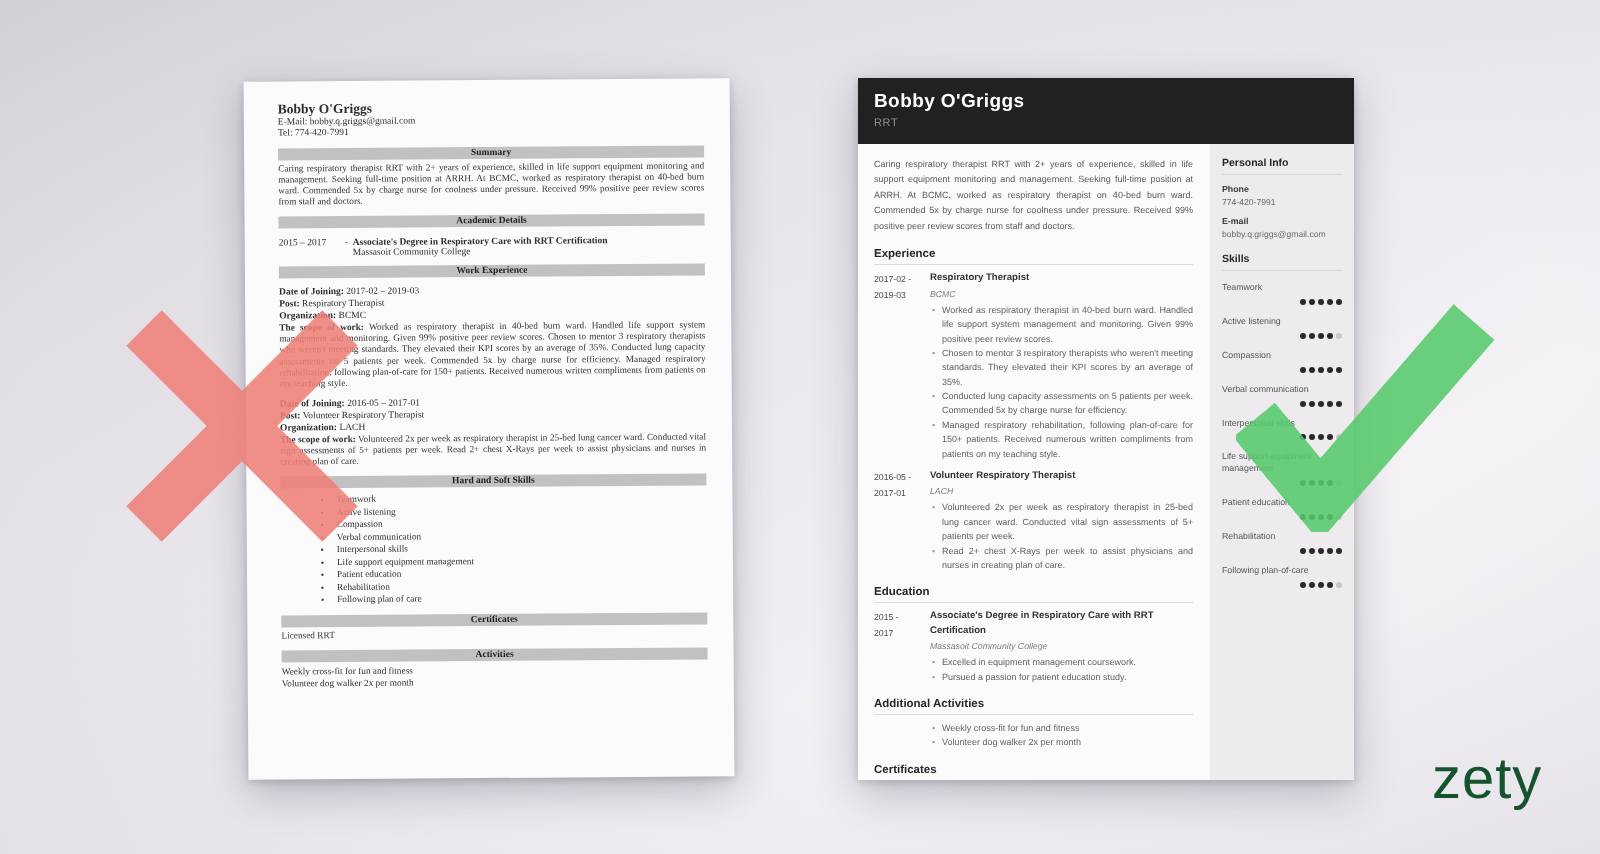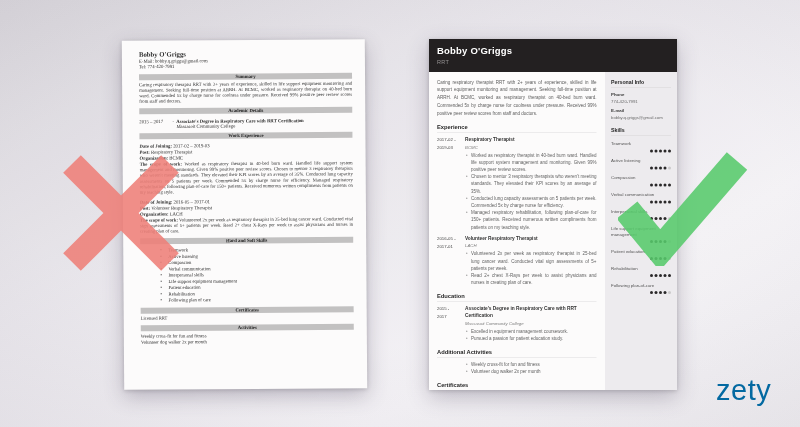--- a/index.html
+++ b/index.html
@@ -68,21 +68,21 @@
   .dots{ display:flex; justify-content:flex-end; gap:3px; margin-top:5px; }
   .dot{ width:6px; height:6px; border-radius:50%; background:#cac8ca; }
   .dot.on{ background:#2a2829; }
 
   
   .mark{ position:absolute; pointer-events:none; }
   .cross-svg{ left:63px; top:155px; width:116px; height:116px; }
   .check-svg{ left:618px; top:148px; width:130px; height:118px; }
 
   .zety-logo{ position:absolute; left:716px; top:374px; font-size:29px;
-    color:#0369a1; letter-spacing:.5px; font-family:"Liberation Sans", sans-serif; }
+    color:#14532d; letter-spacing:.5px; font-family:"Liberation Sans", sans-serif; }
 </style>
 </head>
 <body>
 
 <div class="vignette"></div>
 
 <div class="page page-left">
   <div class="scaled l-wrap">
     <div class="l-name">Bobby O'Griggs</div>
     <div class="l-contact">E-Mail: bobby.q.griggs@gmail.com</div>

